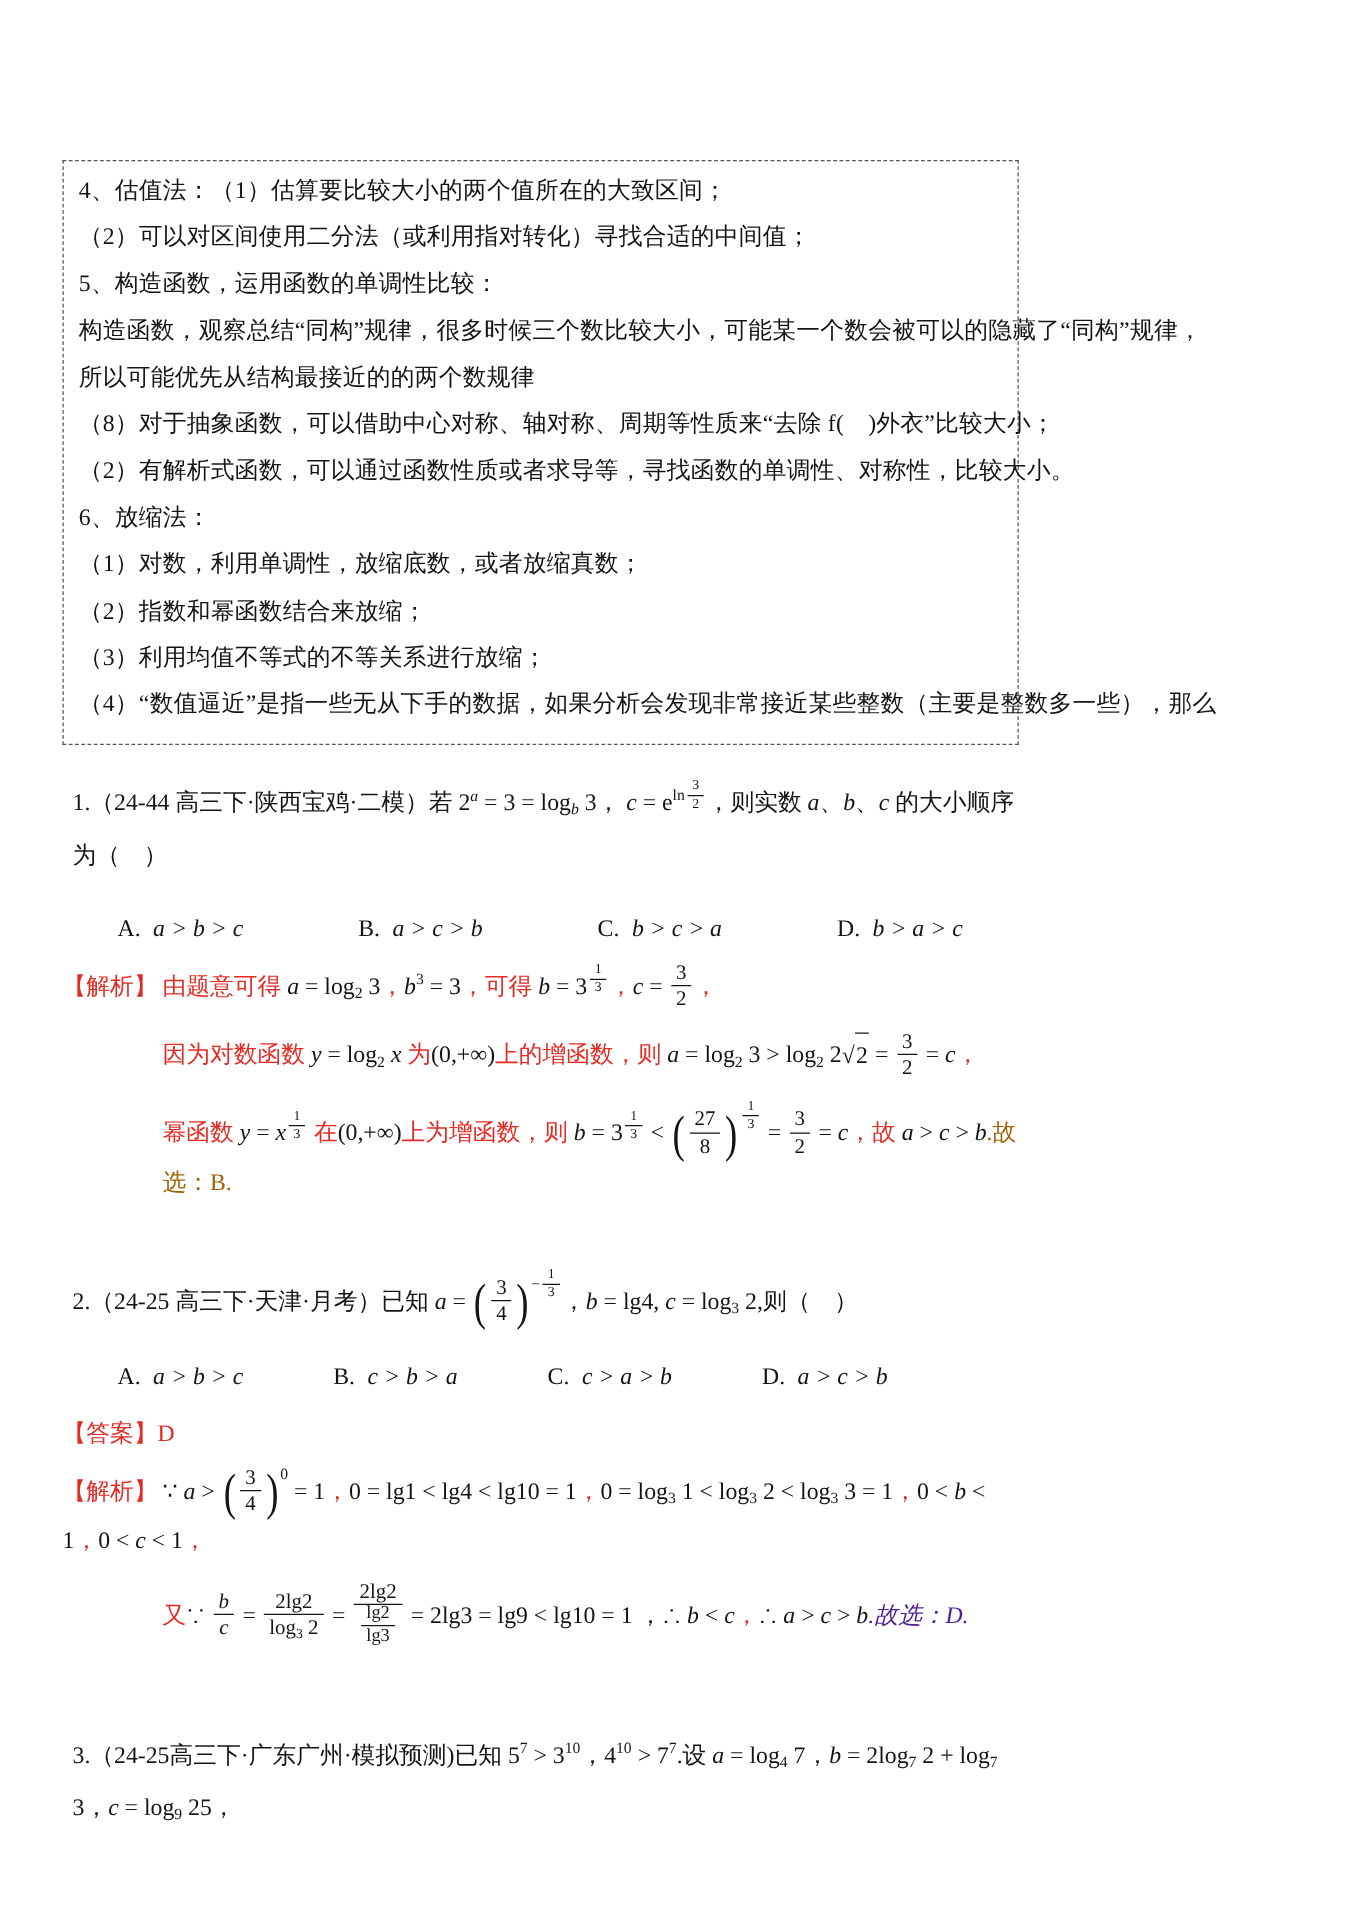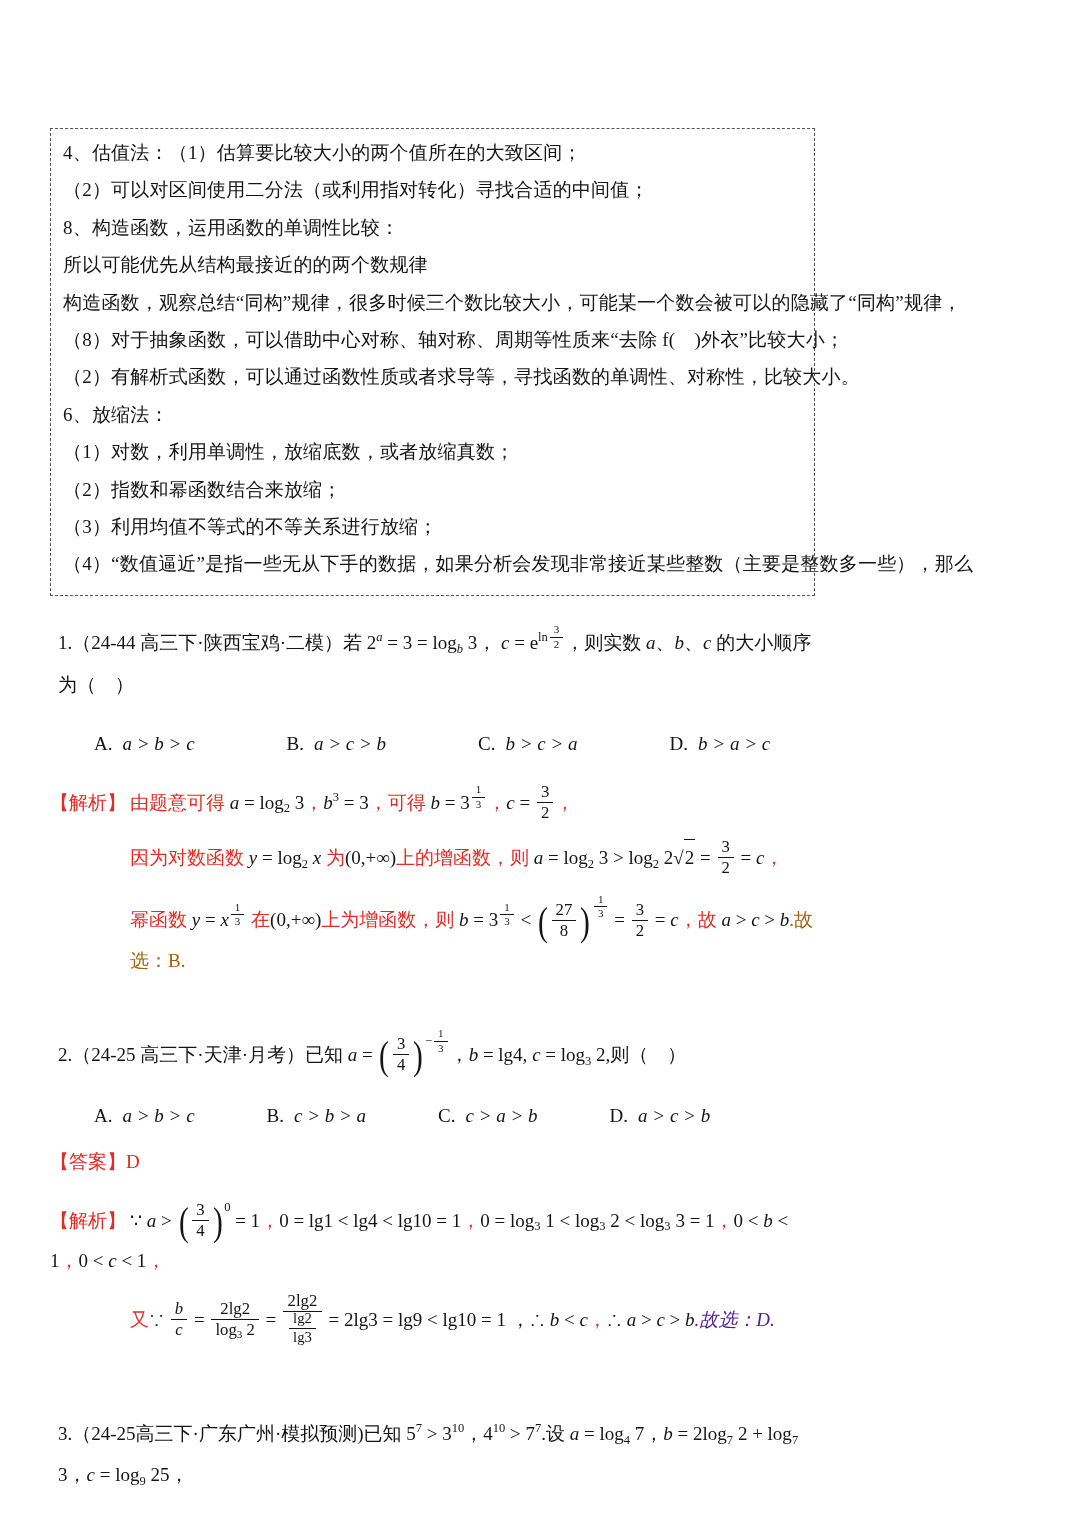--- a/index.html
+++ b/index.html
@@ -20,21 +20,21 @@
   
   .problem{margin-top:26px;}
   .problem-2{margin-top:50px;}
   .problem-3{margin-top:62px;}
   .stem{padding-left:8px;line-height:2.2;}
   .options{display:flex;gap:92px;padding-left:44px;margin-top:24px;line-height:1.6;}
   .options-2{gap:72px;}
   .opt .olab{margin-right:10px;}
   .answer-line{margin-top:14px;line-height:1.7;}
   .analysis{margin-top:8px;}
-  .aline{margin-top:24px;line-height:1.9;}
+  .aline{margin-top:10px;line-height:1.9;}
   .aline.cont{margin-left:80px;margin-top:14px;}
   .alabel{margin-right:4px;}
 
   .red{color:var(--red,#e32b24);}
   .mi{font-style:italic;}
 
   
   sup{font-size:0.66em;vertical-align:0.6em;line-height:0;}
   sub{font-size:0.66em;vertical-align:-0.28em;line-height:0;}
   sup.hi{vertical-align:1.25em;}
@@ -52,23 +52,23 @@
   .sq .b{border-top:1.4px solid currentColor;padding:0 1px;}
 </style>
 </head>
 <body>
 
 <div class="page">
 
   <section class="method-box">
       <p class="mline">4、估值法：（1）估算要比较大小的两个值所在的大致区间；</p>
       <p class="mline">（2）可以对区间使用二分法（或利用指对转化）寻找合适的中间值；</p>
-      <p class="mline">8、构造函数，运用函数的单调性比较：</p>
+      <p class="mline">5、构造函数，运用函数的单调性比较：</p>
+      <p class="mline">构造函数，观察总结“同构”规律，很多时候三个数比较大小，可能某一个数会被可以的隐藏了“同构”规律，</p>
       <p class="mline">所以可能优先从结构最接近的的两个数规律</p>
-      <p class="mline">构造函数，观察总结“同构”规律，很多时候三个数比较大小，可能某一个数会被可以的隐藏了“同构”规律，</p>
       <p class="mline">（8）对于抽象函数，可以借助中心对称、轴对称、周期等性质来“去除 f(　)外衣”比较大小；</p>
       <p class="mline">（2）有解析式函数，可以通过函数性质或者求导等，寻找函数的单调性、对称性，比较大小。</p>
       <p class="mline">6、放缩法：</p>
       <p class="mline">（1）对数，利用单调性，放缩底数，或者放缩真数；</p>
       <p class="mline">（2）指数和幂函数结合来放缩；</p>
       <p class="mline">（3）利用均值不等式的不等关系进行放缩；</p>
       <p class="mline">（4）“数值逼近”是指一些无从下手的数据，如果分析会发现非常接近某些整数（主要是整数多一些），那么</p>
     </section>
 
   <section class="problem problem-1">

